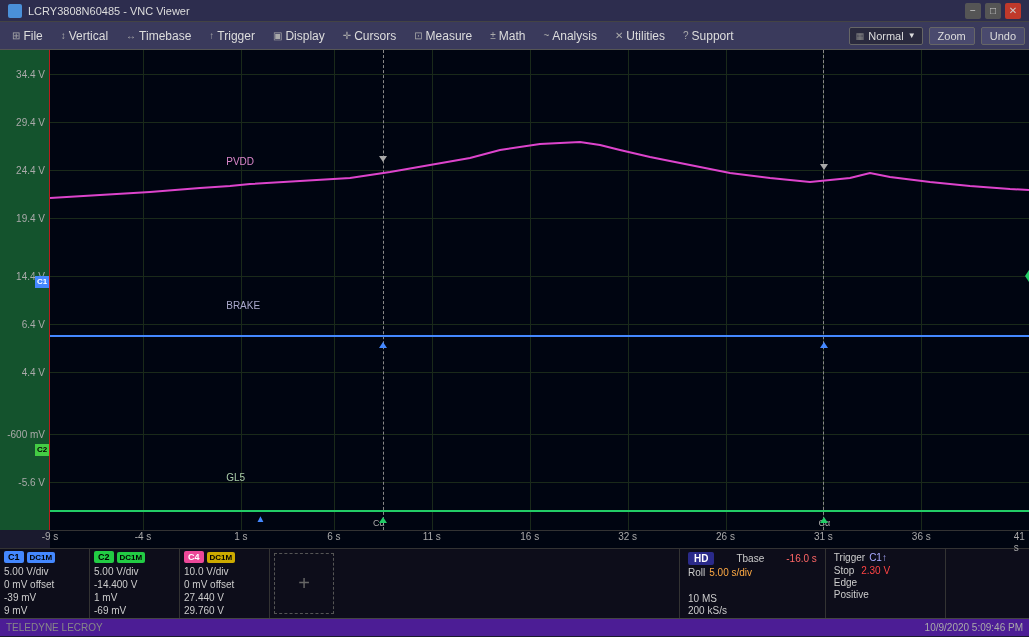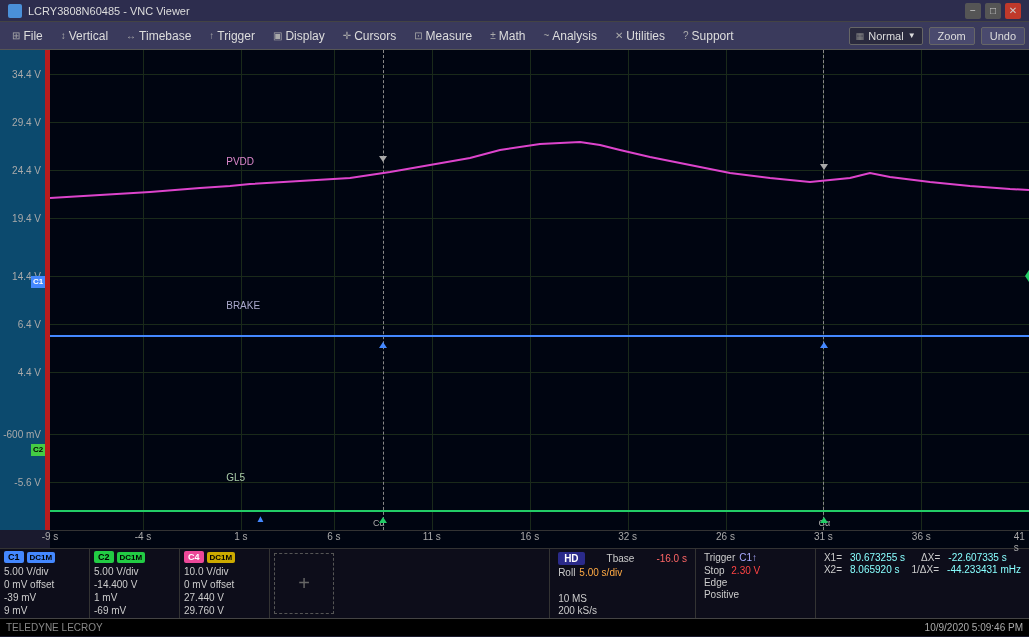--- a/index.html
+++ b/index.html
@@ -112,22 +112,22 @@
     #scope-area {
       display: flex;
       background: #000011;
       height: 480px;
     }
 
     
     #y-axis {
       width: 50px;
       position: relative;
-      background: #0c4a6e;
-      border-right: 5px solid #b91c1c;
+      background: #14532d;
+      border-right: 1px solid #b91c1c;
     }
     .y-label {
       position: absolute;
       right: 4px;
       font-size: 10px;
       color: #aaa;
       transform: translateY(-50%);
     }
 
     
@@ -163,21 +163,21 @@
       position: absolute;
       font-size: 10px;
       color: #aaa;
       transform: translateX(-50%);
     }
 
     
     #status-bar {
       display: flex;
       align-items: center;
-      background: #000000;
+      background: #4c1d95;
       height: 18px;
       padding: 0 6px;
       border-top: 1px solid #444;
       justify-content: flex-start;
       color: #aaa;
       font-size: 10px;
     }
 
     
     #channel-panels {
@@ -486,34 +486,20 @@
           <span style="color:#ff4444; margin-left:4px;">2.30 V</span>
         </div>
         <div style="font-size:10px; color:#ccc; margin-bottom:1px;">
           <span>Edge</span>
         </div>
         <div style="font-size:10px; color:#ccc;">
           <span>Positive</span>
         </div>
       </div>
 
-      <div style="padding:3px 8px; min-width:200px;">
-        <div style="display:flex; gap:8px; font-size:10px; color:#ccc; margin-bottom:1px;">
-          <span>X1=</span>
-          <span style="color:#88ffff;">30.673255 s</span>
-          <span style="margin-left:8px;">ΔX=</span>
-          <span style="color:#88ffff;">-22.607335 s</span>
-        </div>
-        <div style="display:flex; gap:8px; font-size:10px; color:#ccc;">
-          <span>X2=</span>
-          <span style="color:#88ffff;">8.065920 s</span>
-          <span style="margin-left:4px;">1/ΔX=</span>
-          <span style="color:#88ffff;">-44.233431 mHz</span>
-        </div>
-      </div>
     </div>
   </div>
 </div>
 
 <div id="status-bar">
   <span style="margin-right:auto; color:#888;">TELEDYNE LECROY</span>
   <span>10/9/2020 5:09:46 PM</span>
 </div>
 
 </body></html>

